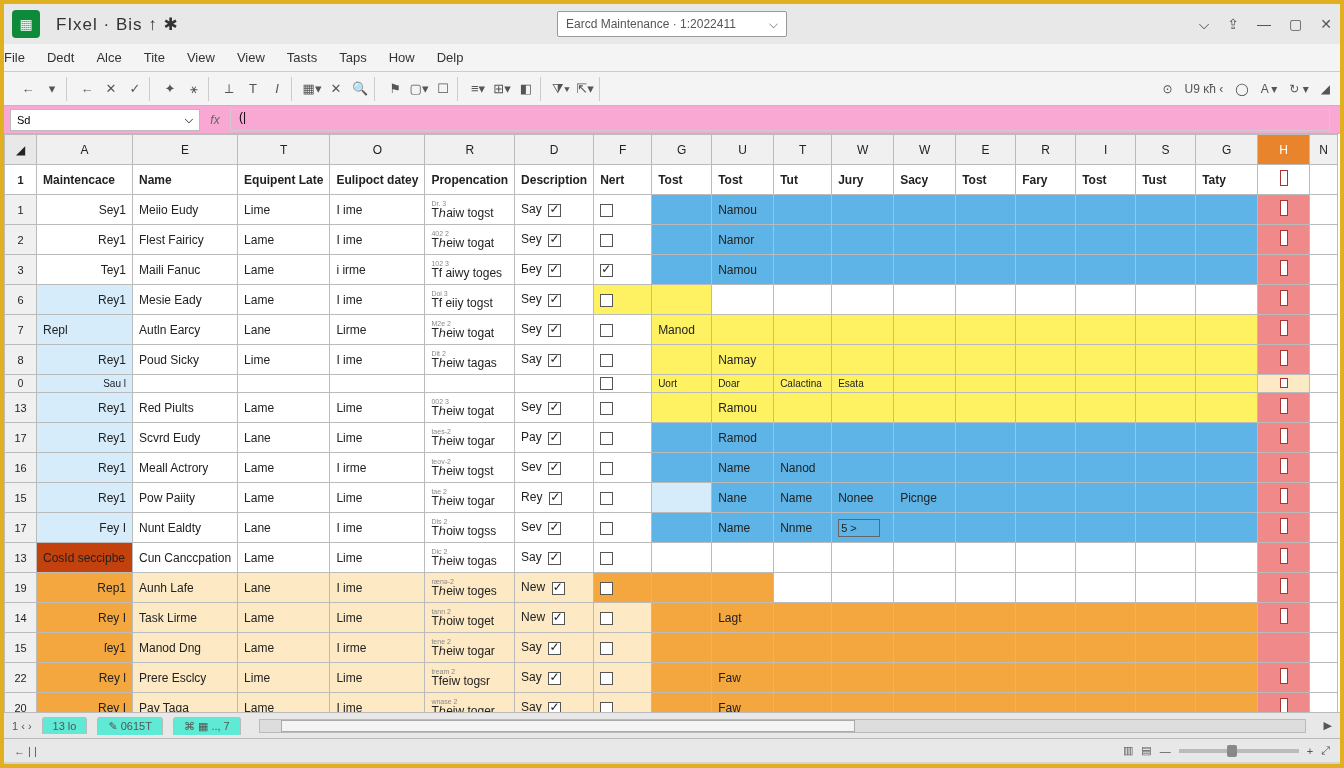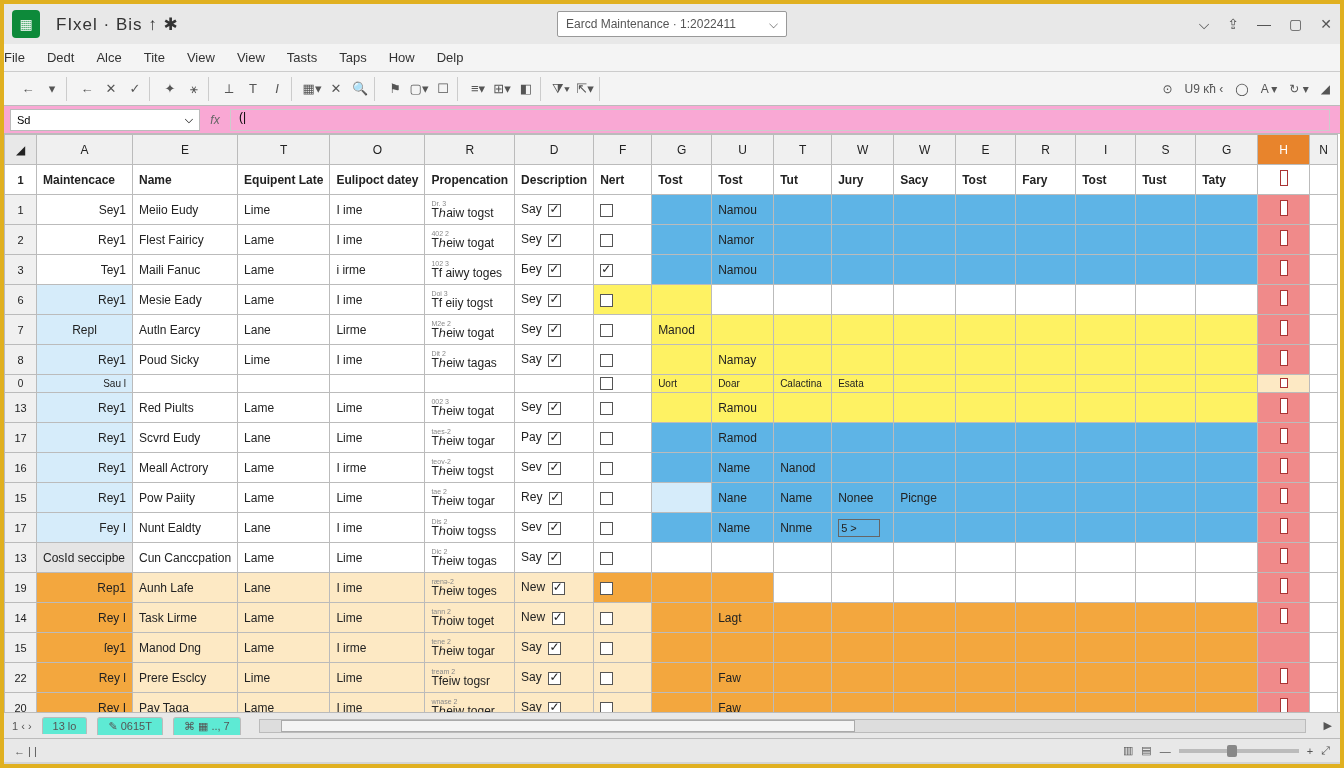--- a/index.html
+++ b/index.html
@@ -26,21 +26,21 @@
 th, td { border:1px solid #bbb; height:30px; font-size:12px; color:#222; padding:0 6px; text-align:left; overflow:hidden; white-space:nowrap; }
 th { background:#f0f0f0; font-weight:normal; text-align:center; }
 .corner { width:32px; background:#e8e8e8; }
 .rowhdr { width:32px; text-align:center; background:#f0f0f0; font-size:11px; }
 .col-A{width:96px}.col-E{width:104px}.col-T{width:92px}.col-O{width:90px}.col-R{width:80px}.col-D{width:74px}.col-F{width:58px}.col-G{width:60px}.col-U{width:62px}.col-TT{width:58px}.col-W{width:62px}.col-W2{width:62px}.col-E2{width:60px}.col-R2{width:60px}.col-I{width:60px}.col-S{width:60px}.col-G2{width:62px}.col-H{width:52px}.col-N{width:28px}
 .hdr-row td{font-weight:bold;background:#fff}
 .chk{display:inline-block;width:13px;height:13px;border:1px solid #555;vertical-align:middle;background:#fff;position:relative}
 .chk.on::after{content:"✓";position:absolute;top:-3px;left:0;font-size:12px}
 .bg-blue{background:#5eb4e6}
 .bg-yellow{background:#fef263}
-.bg-lyellow{background:#e5e5e5}
+.bg-lyellow{background:#c2410c}
 .bg-orange{background:#f3a73e}
 .bg-lblue{background:#d6ecfa}
 .bg-red{background:#f08a8a}
 .bg-lorange{background:#fde9c4}
 .col-H-hdr{background:#e8842c !important;color:#fff}
 .hcell{text-align:center}
 .ind{display:inline-block;width:8px;height:16px;border:1px solid #a33;background:#fff}
 .tabstrip{height:26px;background:#e8e8e8;border-top:1px solid #bbb;display:flex;align-items:center;padding:0 8px;gap:10px;font-size:11px;color:#555}
 .tabstrip .tab{padding:2px 10px;background:#5eead4;border:1px solid #bbb;border-bottom:none;border-radius:3px 3px 0 0}
 .hscroll{flex:1;height:14px;background:#ddd;margin:0 8px;border:1px solid #bbb;position:relative}
@@ -275,21 +275,21 @@
           <td class=""></td>
           <td class=""></td>
           <td class=""></td>
           <td class=""></td>
           <td class=""></td>
           <td class="bg-red hcell"><span class="ind"></span></td>
           <td></td>
         </tr>
         <tr>
           <td class="rowhdr">7</td>
-          <td class="bg-lblue" style="text-align:center">Repl</td>
+          <td class="bg-lblue" style="text-align:left">Repl</td>
           <td class="">Autln Earcy</td>
           <td class="">Lane</td>
           <td class="">Lirme</td>
           <td class=" prop-cell"><div class="small-sup">M2e 2</div>Tℎeiw togat</td>
           <td class="">Sey &nbsp;<span class="chk on"></span></td>
           <td class=""><span class="chk "></span></td>
           <td class="bg-yellow">Manod</td>
           <td class="bg-yellow"></td>
           <td class="bg-yellow"></td>
           <td class="bg-yellow"></td>

